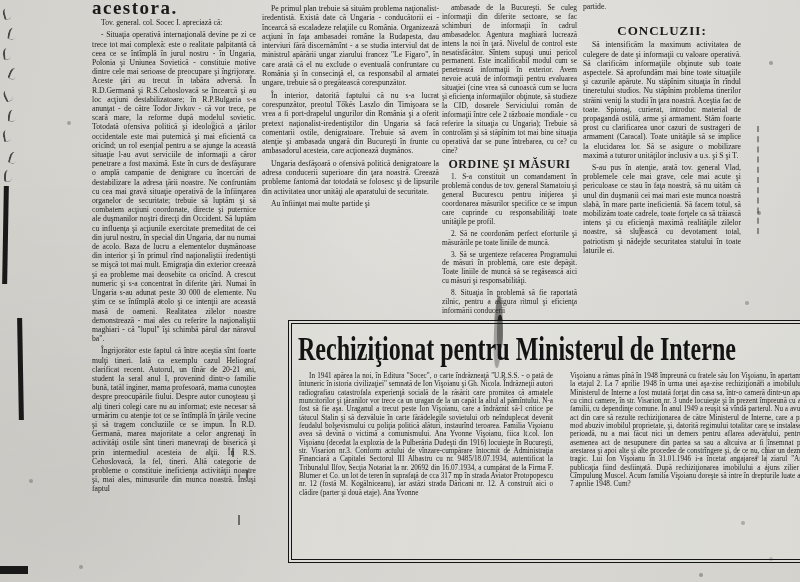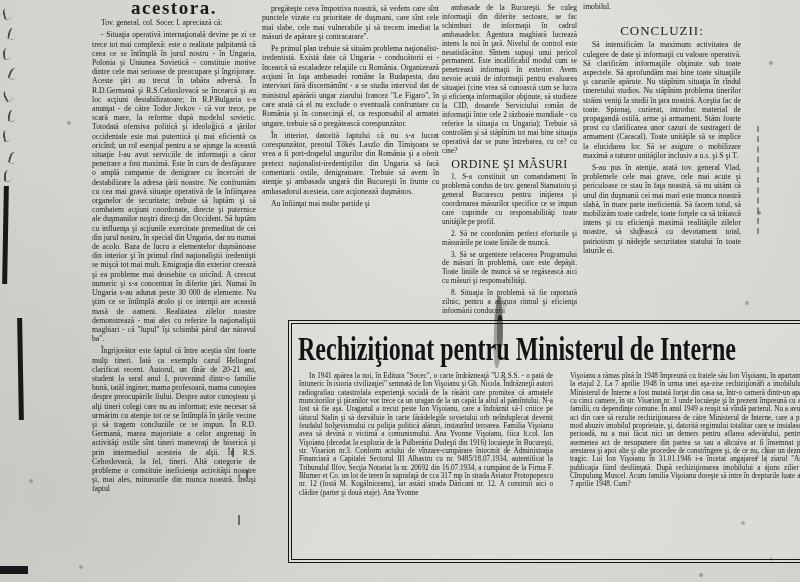--- a/index.html
+++ b/index.html
@@ -10,25 +10,25 @@
     background-image:
       radial-gradient(ellipse at 70% 15%, rgba(255,255,255,.20), transparent 55%),
       radial-gradient(ellipse at 8% 85%, rgba(0,0,0,.06), transparent 50%),
       linear-gradient(100deg, #d2d1cc, #dcdbd6 45%, #d3d2cd);
     font-family: "Liberation Serif", "DejaVu Serif", serif;
     color: #1b1b1b;
   }
   .col { position: absolute; text-align: justify; }
   .col p { margin: 0 0 3px; text-indent: 9px; }
   .c1 { left: 92px;  top: 3px; width: 164px; height: 560px; font-size: 7.7px; line-height: 9.2px; overflow: hidden; }
-  .doc-title { text-align: center; font-weight: bold; font-size: 19px; letter-spacing: 1.5px; margin: 0 0 6px; text-indent: 0; }
+  .doc-title { text-align: left; font-weight: bold; font-size: 19px; letter-spacing: 1.5px; margin: 0 0 6px; text-indent: 0; }
   .c2 { left: 262px; top: 4px; width: 177px; height: 314px; font-size: 7.7px; line-height: 9.3px; overflow: hidden; }
   .c3 { left: 442px; top: 4px; width: 135px; height: 314px; font-size: 7.4px; line-height: 8.9px; overflow: hidden; }
   .c4 { left: 583px; top: 2px; width: 158px; height: 314px; font-size: 7.7px; line-height: 9.2px; overflow: hidden; }
-  .sec-heading { text-align: center; font-weight: normal; text-indent: 0; }
+  .sec-heading { text-align: center; font-weight: bold; text-indent: 0; }
   .c3 .sec-heading { font-size: 12px; letter-spacing: .5px; margin: 5px 0 4px; }
   .c4 .sec-heading { font-size: 13px; letter-spacing: 1px; margin: 0 0 5px; }
   .c4 .carry { text-indent: 0; margin-bottom: 15px; }
 
   .article-box {
     position: absolute; left: 288px; top: 320px; width: 547px; height: 243px;
     border: 4px double #141414; background: rgba(236,235,230,.35);
   }
   .headline-wrap { margin: 5px 4px 2px; display: block; }
   .headline-wrap text {
@@ -93,37 +93,37 @@
   <div class="speckles"></div>
 
   <div class="col c1">
     <div class="doc-title">acestora.</div>
     <p>Tov. general. col. Socec I. apreciază că:</p>
     <p>- Situaţia operativă internaţională devine pe zi ce trece tot mai complexă: este o realitate palpitantă că ceea ce se întîmplă în jurul nostru - în Ungaria, Polonia şi Uniunea Sovietică - constituie motive dintre cele mai serioase de preocupare şi îngrijorare. Aceste ţări au trecut în tabăra adversă. În R.D.Germană şi R.S.Cehoslovacă se încearcă şi au loc acţiuni destabilizatoare; în R.P.Bulgaria s-a anunţat - de către Todor Jivkov - că vor trece, pe scară mare, la reforme după modelul sovietic. Totodată ofensiva politică şi ideologică a ţărilor occidentale este mai puternică şi mai eficientă ca oricînd; un rol esenţial pentru a se ajunge la această situaţie l-au avut serviciile de informaţii a căror penetrare a fost maximă. Este în curs de desfăşurare o amplă campanie de denigrare cu încercări de destabilizare la adresa ţării noastre. Ne confruntăm cu cea mai gravă situaţie operativă de la înfiinţarea organelor de securitate; trebuie să luptăm şi să combatem acţiuni coordonate, directe şi puternice ale duşmanilor noştri direcţi din Occident. Să luptăm cu influenţa şi acţiunile exercitate premeditat de cei din jurul nostru, în special din Ungaria, dar nu numai de acolo. Baza de lucru a elementelor duşmănoase din interior şi în primul rînd naţionaliştii iredentişti se mişcă tot mai mult. Emigraţia din exterior creează şi ea probleme mai deosebite ca oricînd. A crescut numeric şi s-a concentrat în diferite ţări. Numai în Ungaria s-au adunat peste 30 000 de elemente. Nu ştim ce se întîmplă acolo şi ce intenţii are această masă de oameni. Realitatea zilelor noastre demonstrează - mai ales cu referire la naţionaliştii maghiari - că "lupul" îşi schimbă părul dar năravul ba".</p>
     <p>Îngrijorător este faptul că între aceştia sînt foarte mulţi tineri. Iată ca exemplu cazul Heliograf clarificat recent. Autorul, un tînăr de 20-21 ani, student la seral anul I, provenind dintr-o familie bună, tatăl inginer, mama profesoară, mama cunoştea despre preocupările fiului. Despre autor cunoşteau şi alţi tineri colegi care nu au informat; este necesar să urmărim cu atenţie tot ce se întîmplă în ţările vecine şi să tragem concluziile ce se impun. În R.D. Germană, marea majoritate a celor angrenaţi în activităţi ostile sînt tineri manevraţi de biserică şi prin intermediul acesteia de alţii. În R.S. Cehoslovacă, la fel, tineri. Altă categorie de probleme o constituie ineficienţa activităţii noastre şi, mai ales, minusurile din munca noastră. Însuşi faptul</p>
   </div>
 
   <div class="col c2">
-    <p>pregăteşte ceva împotriva noastră, să vedem care sînt punctele vizate cu prioritate de duşmani, care sînt cele mai slabe, cele mai vulnerabile şi să trecem imediat la măsuri de apărare şi contracarare".</p>
     <p>Pe primul plan trebuie să situăm problema naţionalist-iredentistă. Există date că Ungaria - conducătorii ei - încearcă să escaladeze relaţiile cu România. Organizează acţiuni în faţa ambasadei române la Budapesta, dau interviuri fără discernămînt - a se studia interviul dat de ministrul apărării ungar ziarului francez "Le Figaro", în care arată că el nu exclude o eventuală confruntare cu România şi în consecinţă el, ca responsabil al armatei ungare, trebuie să o pregătească corespunzător.</p>
     <p>În interior, datorită faptului că nu s-a lucrat corespunzător, preotul Tőkés Laszlo din Timişoara se vrea a fi port-drapelul ungurilor din România şi a oferit pretext naţionalist-iredentiştilor din Ungaria să facă comentarii ostile, denigratoare. Trebuie să avem în atenţie şi ambasada ungară din Bucureşti în frunte cu ambasadorul acesteia, care acţionează duşmănos.</p>
+    <p>Ungaria desfăşoară o ofensivă politică denigratoare la adresa conducerii superioare din ţara noastră. Creează probleme fantomă dar totodată se folosesc şi de lipsurile din activitatea unor unităţi ale aparatului de securitate.</p>
     <p>Au înfiinţat mai multe partide şi</p>
   </div>
 
   <div class="col c3">
     <p>ambasade de la Bucureşti. Se culeg informaţii din diferite sectoare, se fac schimburi de informaţii în cadrul ambasadelor. Agentura maghiară lucrează intens la noi în ţară. Nivelul de control este nesatisfăcător. Sîntem supuşi unui pericol permanent. Este incalificabil modul cum se penetrează informaţii în exterior. Avem nevoie acută de informaţii pentru evaluarea situaţiei (cine vrea să cunoască cum se lucra şi eficienţa informaţiilor obţinute, să studieze la CID, dosarele Serviciului român de informaţii între cele 2 războaie mondiale - cu referire la situaţia cu Ungaria); Trebuie să controlăm şi să stăpînim tot mai bine situaţia operativă dar se pune întrebarea, cu ce? cu cine?</p>
     <div class="sec-heading">ORDINE ŞI MĂSURI</div>
     <p>1. S-a constituit un comandament în problemă condus de tov. general Stamatoiu şi general Bucurescu pentru iniţierea şi coordonarea măsurilor specifice ce se impun care cuprinde cu responsabilităţi toate unităţile pe profil.</p>
     <p>2. Să ne coordonăm perfect eforturile şi măsurările pe toate liniile de muncă.</p>
     <p>3. Să se urgenteze refacerea Programului de măsuri în problemă, care este depăşit. Toate liniile de muncă să se regăsească aici cu măsuri şi responsabilităţi.</p>
     <p>8. Situaţia în problemă să fie raportată zilnic, pentru a asigura ritmul şi eficienţa informării conducerii</p>
   </div>
 
   <div class="col c4">
-    <p class="carry">imobilul.</p>
+    <p class="carry">partide.</p>
     <div class="sec-heading">CONCLUZII:</div>
     <p>Să intensificăm la maximum activitatea de culegere de date şi informaţii cu valoare operativă. Să clarificăm informaţiile obţinute sub toate aspectele. Să aprofundăm mai bine toate situaţiile şi cazurile apărute. Nu stăpînim situaţia în rîndul tineretului studios. Nu stăpînim problema tinerilor străini veniţi la studii în ţara noastră. Aceştia fac de toate. Spionaj, curierat, introduc material de propagandă ostilă, arme şi armament. Stăm foarte prost cu clarificarea unor cazuri de sustrageri de armament (Caracal). Toate unităţile să se implice la elucidarea lor. Să se asigure o mobilizare maximă a tuturor unităţilor inclusiv a u.s. şi S şi T.</p>
     <p>S-au pus în atenţie, arată tov. general Vlad, problemele cele mai grave, cele mai acute şi periculoase ce stau în faţa noastră, să nu uităm că unul din duşmanii cei mai mari este munca noastră slabă, în mare parte ineficientă. Să facem totul, să mobilizăm toate cadrele, toate forţele ca să trăiască intens şi cu eficienţă maximă realităţile zilelor noastre, să slujească cu devotament total, patriotism şi nădejde securitatea statului în toate laturile ei.</p>
   </div>
 
   <div class="article-box">
     <svg class="headline-wrap" width="445" height="41" viewBox="0 0 445 41">
       <text x="2" y="31" textLength="438" lengthAdjust="spacingAndGlyphs">Rechiziţionat pentru Ministerul de Interne</text>
     </svg>
     <div class="art-cols">

